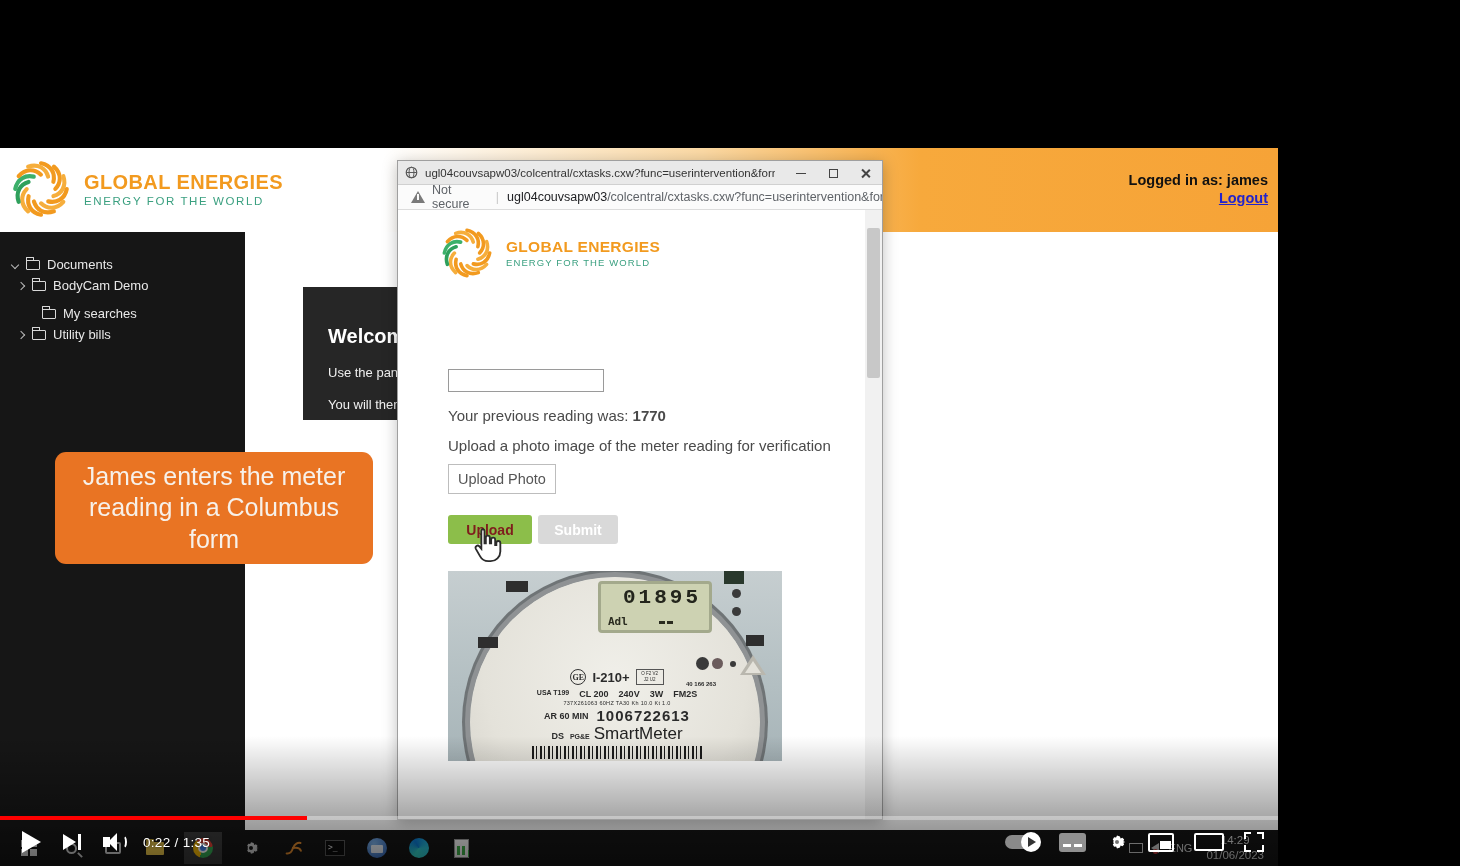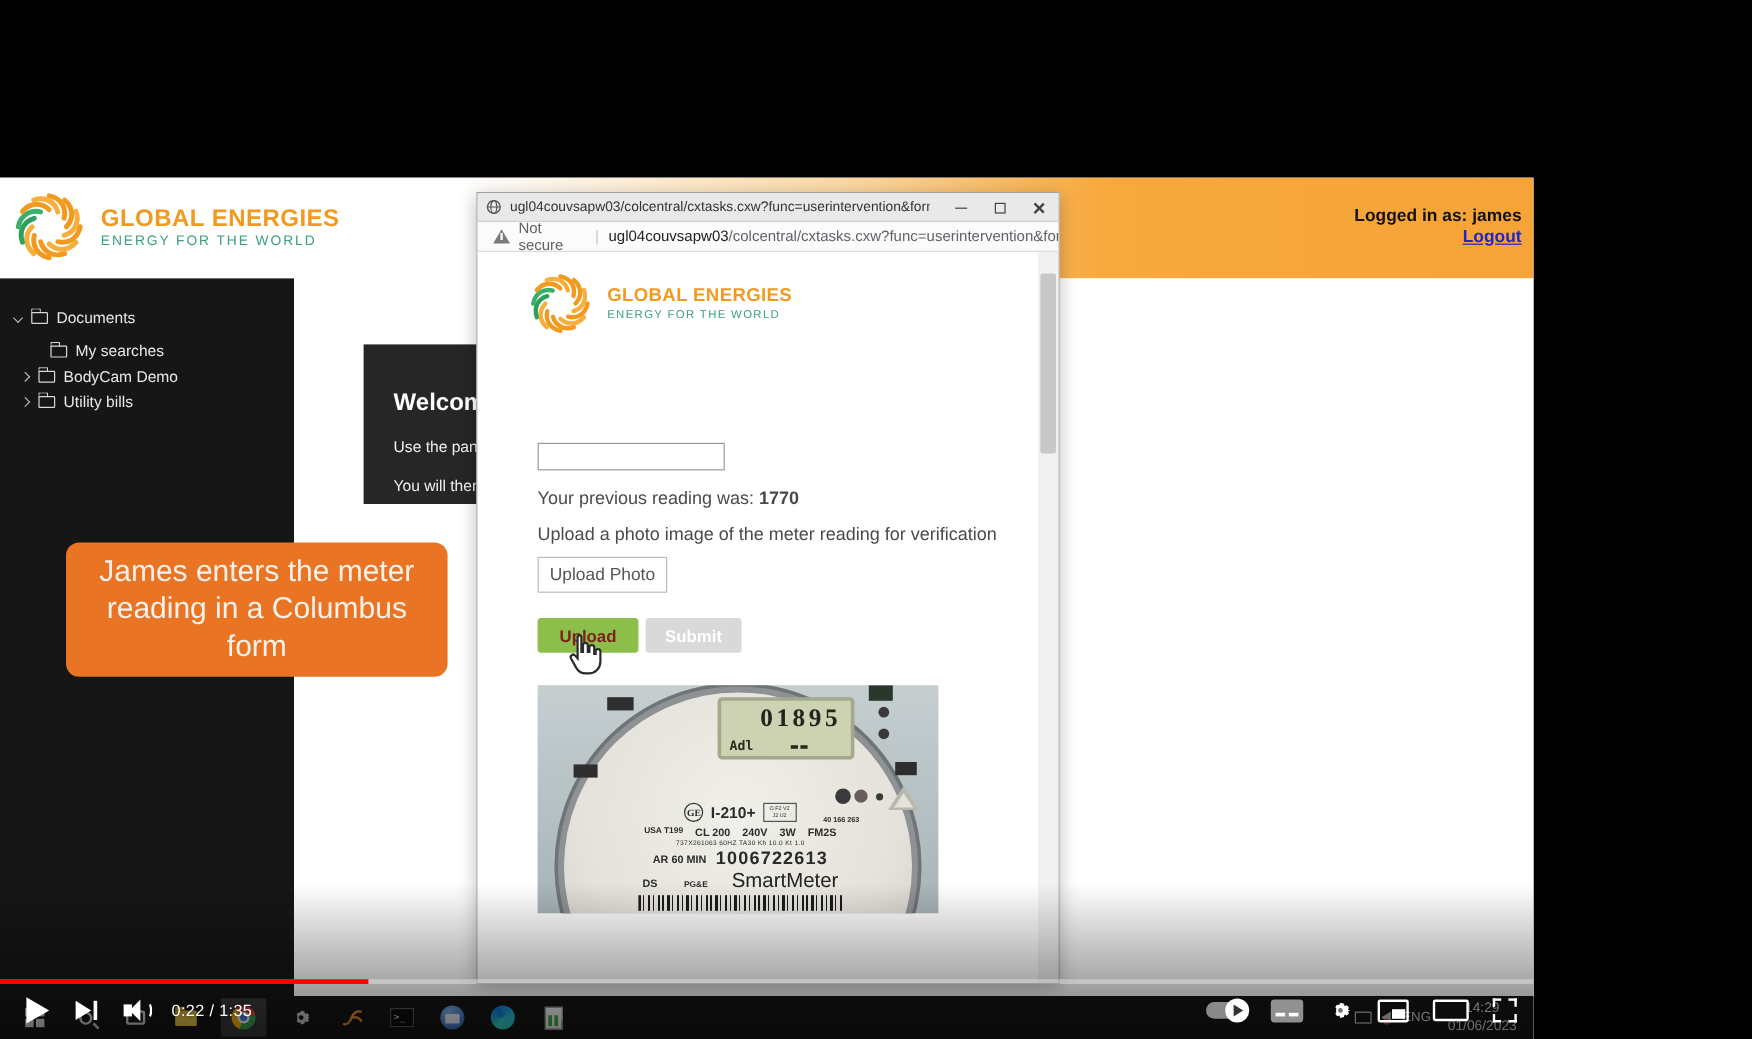--- a/index.html
+++ b/index.html
@@ -84,40 +84,40 @@
   .btn-upload { position:absolute; left:50px; top:305px; width:84px; height:29px; background:#8CBE4A; border:none; border-radius:3px; color:#7f1d1d; font-weight:bold; font-size:14px; cursor:pointer; font-family:inherit; }
   .btn-submit { position:absolute; left:140px; top:305px; width:80px; height:29px; background:#D9D9D9; border:none; border-radius:3px; color:#fff; font-weight:bold; font-size:14px; cursor:pointer; font-family:inherit; }
   .hand-cursor { position:absolute; left:68px; top:315px; width:40px; height:40px; z-index:5; pointer-events:none; }
 
   
   .meter-photo { position:absolute; left:50px; top:361px; width:334px; height:190px; background:linear-gradient(180deg,#c6ced0 0%,#b3bfc2 60%,#a7b4b8 100%); overflow:hidden; }
   .m-circle { position:absolute; left:22px; top:6px; width:290px; height:290px; border-radius:50%;
     background:radial-gradient(circle at 50% 35%, #f0efe9 0%, #e4e2da 55%, #c9c7bf 100%);
     box-shadow:0 0 0 5px #8f9294, 0 0 0 8px #6f7476; }
   .m-lcd { position:absolute; left:150px; top:10px; width:114px; height:52px; background:#cdd2b2; border:3px solid #a3a98c; border-radius:4px; }
-  .m-lcd .m-read { position:absolute; right:8px; top:2px; font-family:Liberation Serif, serif; font-weight:bold; font-size:21px; letter-spacing:3px; color:#23251c; }
+  .m-lcd .m-read { position:absolute; right:8px; top:2px; font-family:Liberation Mono, monospace; font-weight:bold; font-size:21px; letter-spacing:3px; color:#23251c; }
   .m-lcd .m-mode { position:absolute; left:7px; bottom:2px; font-family:"DejaVu Sans Mono", monospace; font-weight:bold; font-size:11px; color:#2a2c20; }
   .m-lcd .m-dash { position:absolute; left:58px; bottom:6px; width:16px; height:3px; background:#2a2c20; box-shadow:8px 0 0 #2a2c20; width:6px; }
   .m-tab { position:absolute; background:#2e2e2e; }
   .m-dot { position:absolute; width:9px; height:9px; border-radius:50%; background:#3a3a3a; }
   .m-tri { position:absolute; width:0; height:0; border-left:13px solid transparent; border-right:13px solid transparent; border-bottom:20px solid #b9b7ae; }
   .m-tri::after{ content:""; position:absolute; left:-8px; top:6px; width:0; height:0; border-left:8px solid transparent; border-right:8px solid transparent; border-bottom:12px solid #e4e2da; }
   .m-text { position:absolute; left:64px; top:98px; width:210px; text-align:center; color:#2b2b2b; }
   .m-row1 { display:flex; align-items:center; justify-content:center; gap:6px; }
   .ge-circ { width:16px; height:16px; border:1.6px solid #333; border-radius:50%; font-family:"Liberation Serif", serif; font-size:8px; font-weight:bold; display:flex; align-items:center; justify-content:center; }
   .m-model { font-size:13px; font-weight:bold; }
   .m-flagbox { border:1px solid #555; font-size:4.5px; padding:1px 2px; line-height:1.3; width:28px; }
   .m-reg { font-size:6px; font-weight:bold; margin-left:4px; }
   .m-row2 { display:flex; justify-content:center; gap:10px; font-size:9px; font-weight:bold; margin-top:2px; }
   .m-usa { font-size:7px; line-height:1; text-align:left; }
   .m-tiny { font-size:5.5px; margin-top:1px; letter-spacing:.3px; }
   .m-row4 { display:flex; justify-content:center; align-items:center; gap:8px; margin-top:1px; }
   .m-ar { font-size:9px; font-weight:bold; }
   .m-serial { font-size:15px; font-weight:bold; letter-spacing:1px; }
-  .m-row5 { display:flex; justify-content:center; align-items:baseline; gap:20px; margin-top:0; }
+  .m-row5 { display:flex; justify-content:center; align-items:baseline; gap:4px; margin-top:0; }
   .m-ds { font-size:9px; font-weight:bold; margin-right:2px; }
   .m-pge { font-size:7px; font-weight:bold; }
   .m-sm { font-size:17px; color:#222; }
   .m-barcode { margin:2px auto 0; width:170px; height:13px;
     background:repeating-linear-gradient(90deg,#1b1b1b 0 2px,transparent 2px 4px,#1b1b1b 4px 5px,transparent 5px 8px); }
   .m-bartext { font-size:7.5px; margin-top:1px; }
 
   
   .taskbar { position:absolute; left:0; bottom:0; width:1278px; height:36px; background:#151515; z-index:5; display:flex; align-items:center; }
   .tb-icon { width:26px; height:26px; margin-left:16px; position:relative; flex:0 0 auto; cursor:pointer; display:flex; align-items:center; justify-content:center; }
@@ -213,29 +213,29 @@
       </div>
     </div>
 
     <div class="doc-sidebar">
       <div class="tree">
         <div class="tree-row" style="padding-left:12px;">
           <span class="chev down"></span>
           <span class="folder"></span>
           <span class="lbl">Documents</span>
         </div>
+        <div class="tree-row" style="padding-left:18px;">
+          <span class="chev right"></span>
+          <span class="folder"></span>
+          <span class="lbl">BodyCam Demo</span>
+        </div>
         <div class="tree-row gap-sm" style="padding-left:28px;">
           <span class="chev none"></span>
           <span class="folder"></span>
           <span class="lbl">My searches</span>
-        </div>
-        <div class="tree-row" style="padding-left:18px;">
-          <span class="chev right"></span>
-          <span class="folder"></span>
-          <span class="lbl">BodyCam Demo</span>
         </div>
         <div class="tree-row" style="padding-left:18px;">
           <span class="chev right"></span>
           <span class="folder"></span>
           <span class="lbl">Utility bills</span>
         </div>
       </div>
     </div>
 
     <div class="main-area">

